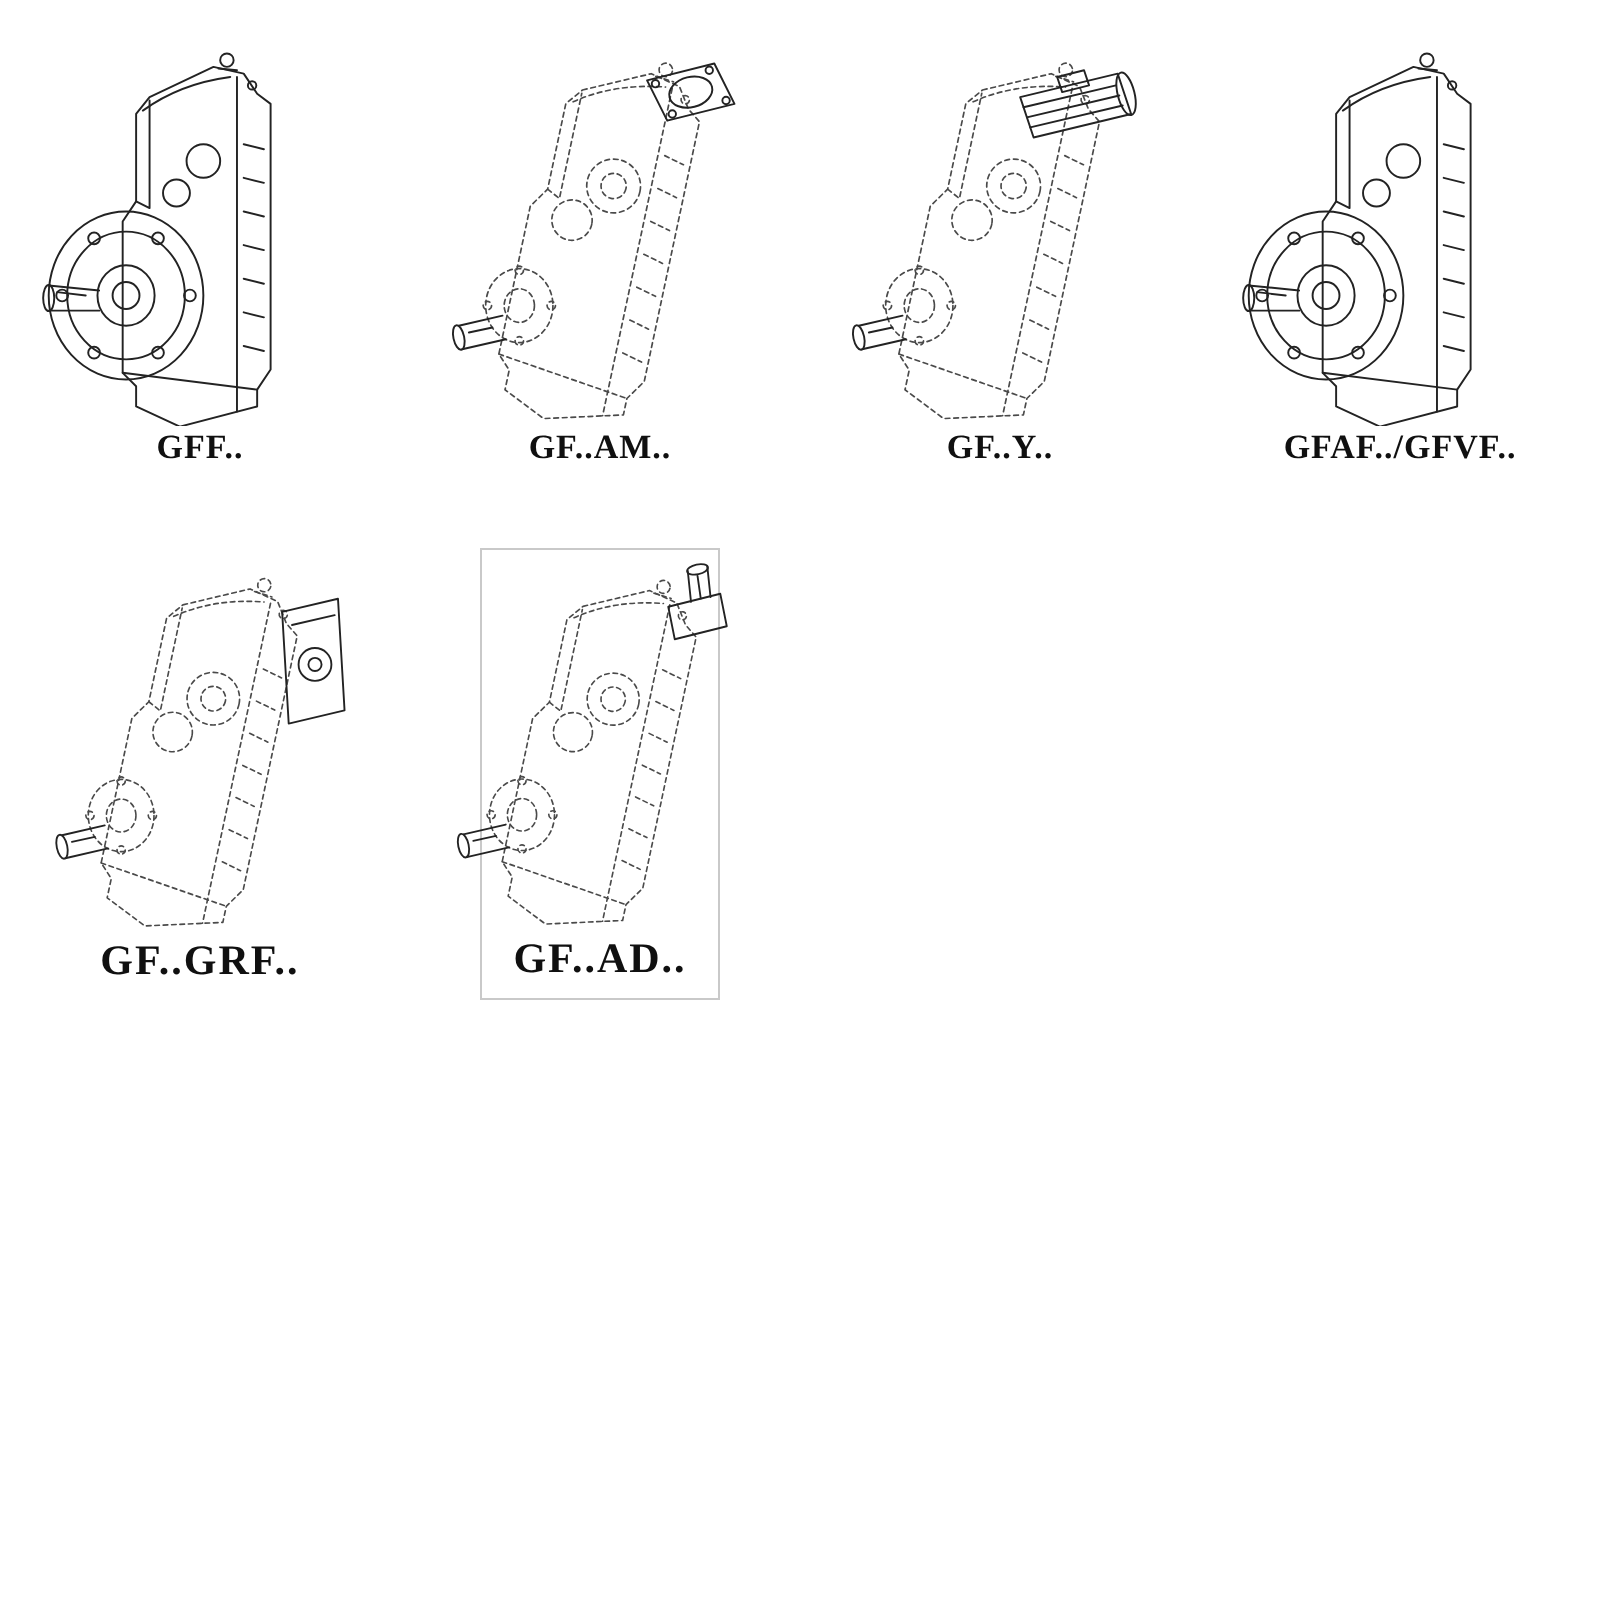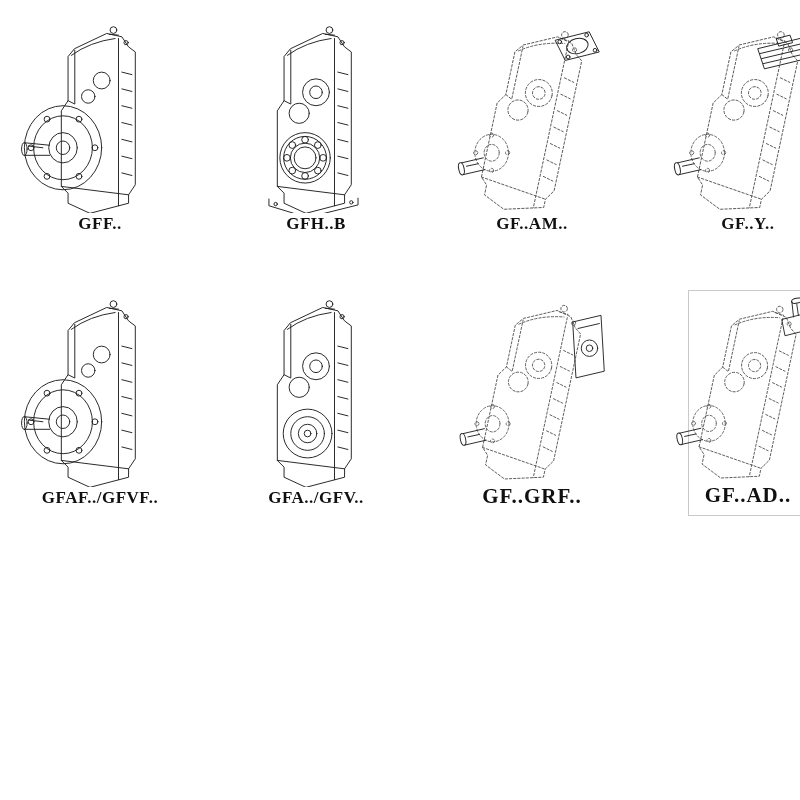--- a/index.html
+++ b/index.html
@@ -1,17 +1,17 @@
 <!DOCTYPE html>
 <html><head>
 <meta charset="utf-8">
 <style>
   html,body{margin:0;padding:0;background:#ffffff;}
   body{width:800px;height:800px;overflow:hidden;font-family:"Liberation Serif", serif;}
-  .grid{display:grid;grid-template-columns:repeat(4,200px);grid-template-rows:258px 258px 284px;width:800px;height:800px;gap:16px;}
+  .grid{display:grid;grid-template-columns:repeat(4,200px);grid-template-rows:258px 258px 284px;width:800px;height:800px;}
   .cell{display:flex;flex-direction:column;align-items:center;justify-content:flex-end;box-sizing:border-box;padding:4px 2px 8px;}
   .art{flex:1 1 auto;width:192px;min-height:0;display:flex;align-items:center;justify-content:center;}
   .art svg{width:100%;height:100%;display:block;}
   .lbl{font-weight:bold;font-size:17px;letter-spacing:.5px;color:#101010;white-space:nowrap;line-height:1.1;margin-top:2px;}
   .lbl.lg{font-size:21px;letter-spacing:1px;}
   .boxed{border:1px solid #c9c9c9;justify-content:center;}
   
   svg.ln{fill:none;stroke:#232323;stroke-width:1.15;stroke-linejoin:round;stroke-linecap:round;}
   .ph{stroke:#4a4a4a;stroke-dasharray:2.8 2.3;stroke-width:1;}
 </style>
@@ -137,31 +137,20 @@
         <use href="#gbx-shaft"></use>
       </svg>
     </div>
     <figcaption class="lbl">GFF..</figcaption>
   </figure>
 
 
 
 
 
-  <figure class="cell">
-    <div class="art">
-      <svg class="ln" viewBox="0 0 200 230" preserveAspectRatio="xMidYMid meet">
-        <use href="#gbx-housing"></use>
-        <use href="#gbx-bores"></use>
-        <use href="#gbx-bearing"></use>
-        <use href="#gbx-footb"></use>
-      </svg>
-    </div>
-    <figcaption class="lbl">GFH..B</figcaption>
-  </figure>
 
   <figure class="cell">
     <div class="art">
       <svg class="ln" viewBox="0 0 200 230" preserveAspectRatio="xMidYMid meet">
         <g class="ph">
           <use href="#gbx-housing" transform="rotate(12 100 125)"></use>
           <use href="#gbx-bores" transform="rotate(12 100 125)"></use>
           <use href="#gbx-hub2"></use>
         </g>
         <use href="#gbx-shaft2"></use>
@@ -191,30 +180,20 @@
       <svg class="ln" viewBox="0 0 200 230" preserveAspectRatio="xMidYMid meet">
         <use href="#gbx-housing"></use>
         <use href="#gbx-bosses"></use>
         <use href="#gbx-disc"></use>
         <use href="#gbx-shaft"></use>
       </svg>
     </div>
     <figcaption class="lbl">GFAF../GFVF..</figcaption>
   </figure>
 
-  <figure class="cell">
-    <div class="art">
-      <svg class="ln" viewBox="0 0 200 230" preserveAspectRatio="xMidYMid meet">
-        <use href="#gbx-housing"></use>
-        <use href="#gbx-bores"></use>
-        <use href="#gbx-rings"></use>
-      </svg>
-    </div>
-    <figcaption class="lbl">GFA../GFV..</figcaption>
-  </figure>
 
   <figure class="cell">
     <div class="art">
       <svg class="ln" viewBox="0 0 200 230" preserveAspectRatio="xMidYMid meet">
         <g class="ph">
           <use href="#gbx-housing" transform="rotate(12 100 125)"></use>
           <use href="#gbx-bores" transform="rotate(12 100 125)"></use>
           <use href="#gbx-hub2"></use>
         </g>
         <use href="#gbx-shaft2"></use>

